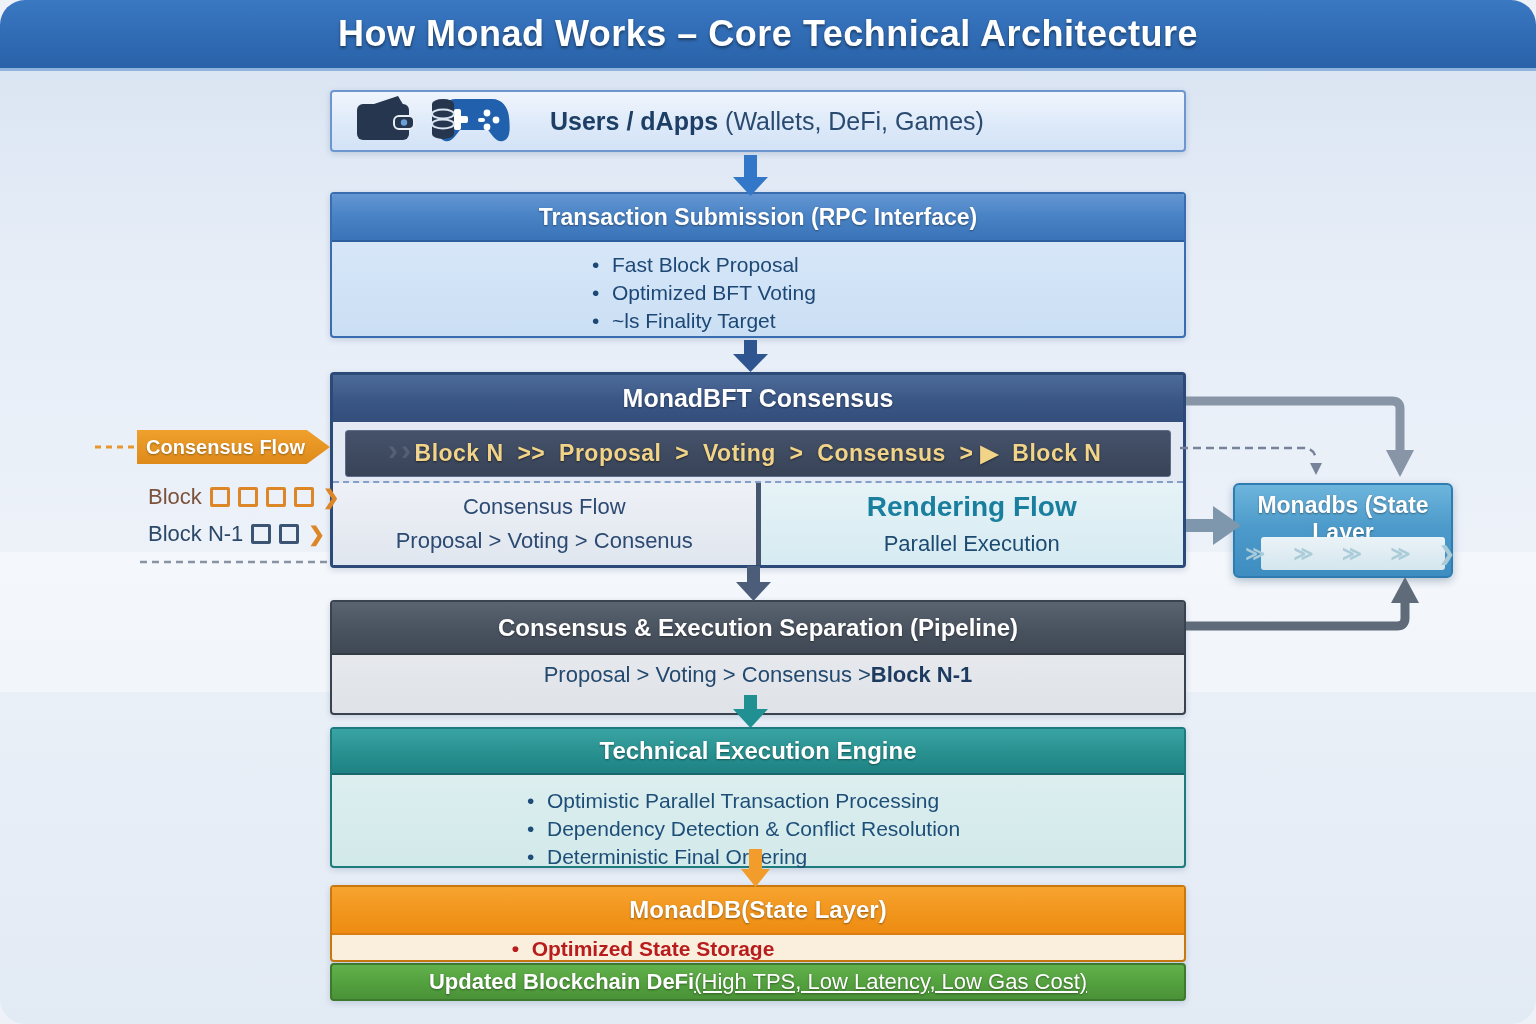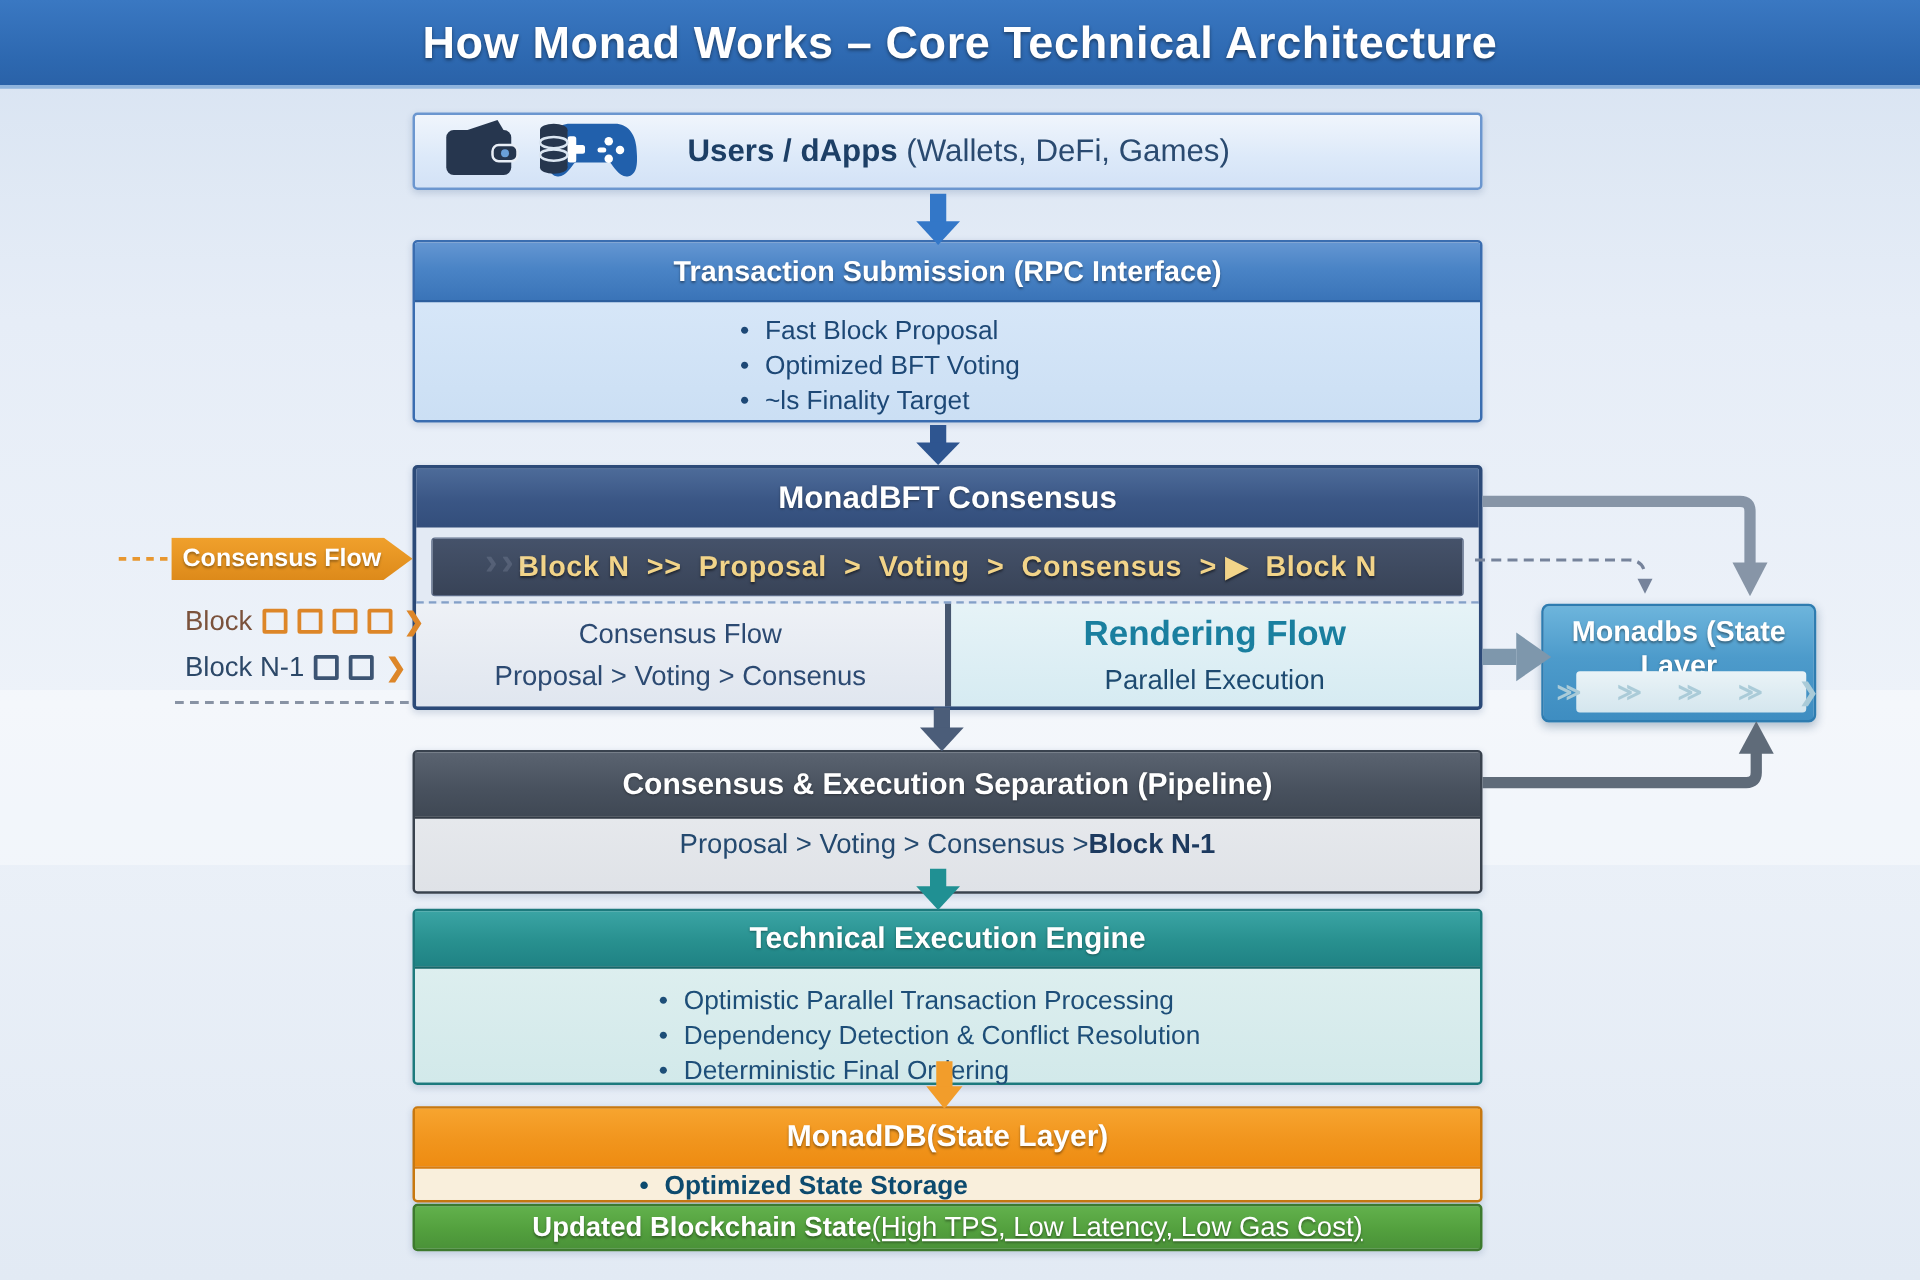--- a/index.html
+++ b/index.html
@@ -1,18 +1,18 @@
 <!DOCTYPE html>
 <html><head>
 <meta charset="utf-8">
 <style>
   html,body{margin:0;padding:0;}
   body{font-family:"Liberation Sans", sans-serif; background:#eef2f8;}
   .canvas{position:relative;width:1536px;height:1024px;overflow:hidden;
-    background:linear-gradient(180deg,#d6e2f1 0%,#e6edf7 25%,#edf2f9 55%,#e2eaf4 100%);}
+    background:linear-gradient(180deg,#d6e2f1 0%,#e6edf7 25%,#edf2f9 55%,#e2eaf4 100%);border-radius:25px;}
   .band{position:absolute;left:0;top:552px;width:1536px;height:140px;
     background:rgba(255,255,255,0.38);}
 
   
   .title-bar{position:absolute;left:0;top:0;width:1536px;height:68px;
     background:linear-gradient(180deg,#3a78c2 0%,#2d68b0 70%,#2a62a8 100%);
     border-bottom:3px solid #8fb4dd;display:flex;align-items:center;justify-content:center;}
   .title-bar span{color:#fff;font-size:36px;font-weight:bold;letter-spacing:.5px;
     text-shadow:0 2px 3px rgba(0,0,0,.45);}
 
@@ -74,21 +74,21 @@
   .pee-box{top:727px;height:141px;border:2px solid #1d7a7d;background:linear-gradient(180deg,#e2f1f1,#d2e9ea);}
   .pee-box .hdr{height:44px;font-size:24px;
     background:linear-gradient(180deg,#3aa4a4 0%,#28908f 55%,#1f8284 100%);border-bottom:2px solid #16686b;}
   .pee-bullets{width:466px;font-size:21px;color:#1d4e78;font-weight:500;margin-top:12px;}
 
   
   .mdb-box{top:885px;height:77px;border:2px solid #c8780f;background:#f9efdc;}
   .mdb-box .hdr{height:46px;font-size:24px;
     background:linear-gradient(180deg,#f7a42f 0%,#f1951d 55%,#ee8c12 100%);border-bottom:2px solid #d97d10;}
   .mdb-body{height:27px;display:flex;align-items:center;justify-content:center;}
-  .mdb-bullet{position:relative;font-size:21px;font-weight:bold;color:#0c4a6e;
+  .mdb-bullet{position:relative;font-size:21px;font-weight:bold;color:#b91c1c;
     padding-left:20px;transform:translateX(-115px);}
   .mdb-bullet::before{content:"•";position:absolute;left:0;}
 
   
   .green-bar{top:963px;height:38px;border:2px solid #3d7a2e;
     background:linear-gradient(180deg,#62b14c 0%,#53a03e 55%,#4a9238 100%);
     display:flex;align-items:center;justify-content:center;font-size:22px;color:#fff;
     text-shadow:0 1px 2px rgba(0,0,0,.4);}
   .green-bar .bold{font-weight:bold;}
   .green-bar .rest{font-weight:500;text-decoration:underline;}
@@ -248,21 +248,21 @@
     <div class="hdr">
       <span style="font-weight:bold">MonadDB</span>
         <span style="font-weight:600"> (State Layer)</span>
     </div>
     <div class="mdb-body">
       <span class="mdb-bullet">Optimized State Storage</span>
     </div>
   </div>
 
   <div class="mainbox green-bar">
-    <span class="bold">Updated Blockchain State</span>
+    <span class="bold">Updated Blockchain DeFi</span>
       <span class="rest"> (High TPS, Low Latency, Low Gas Cost)</span>
   </div>
 
   <svg class="connector-layer" width="1536" height="1024" viewBox="0 0 1536 1024">
 
     <g>
       <rect x="744" y="155" width="13" height="23" fill="#3377c8"></rect>
       <polygon points="733,177 768,177 750.5,196" fill="#3377c8"></polygon>
     </g>
 

